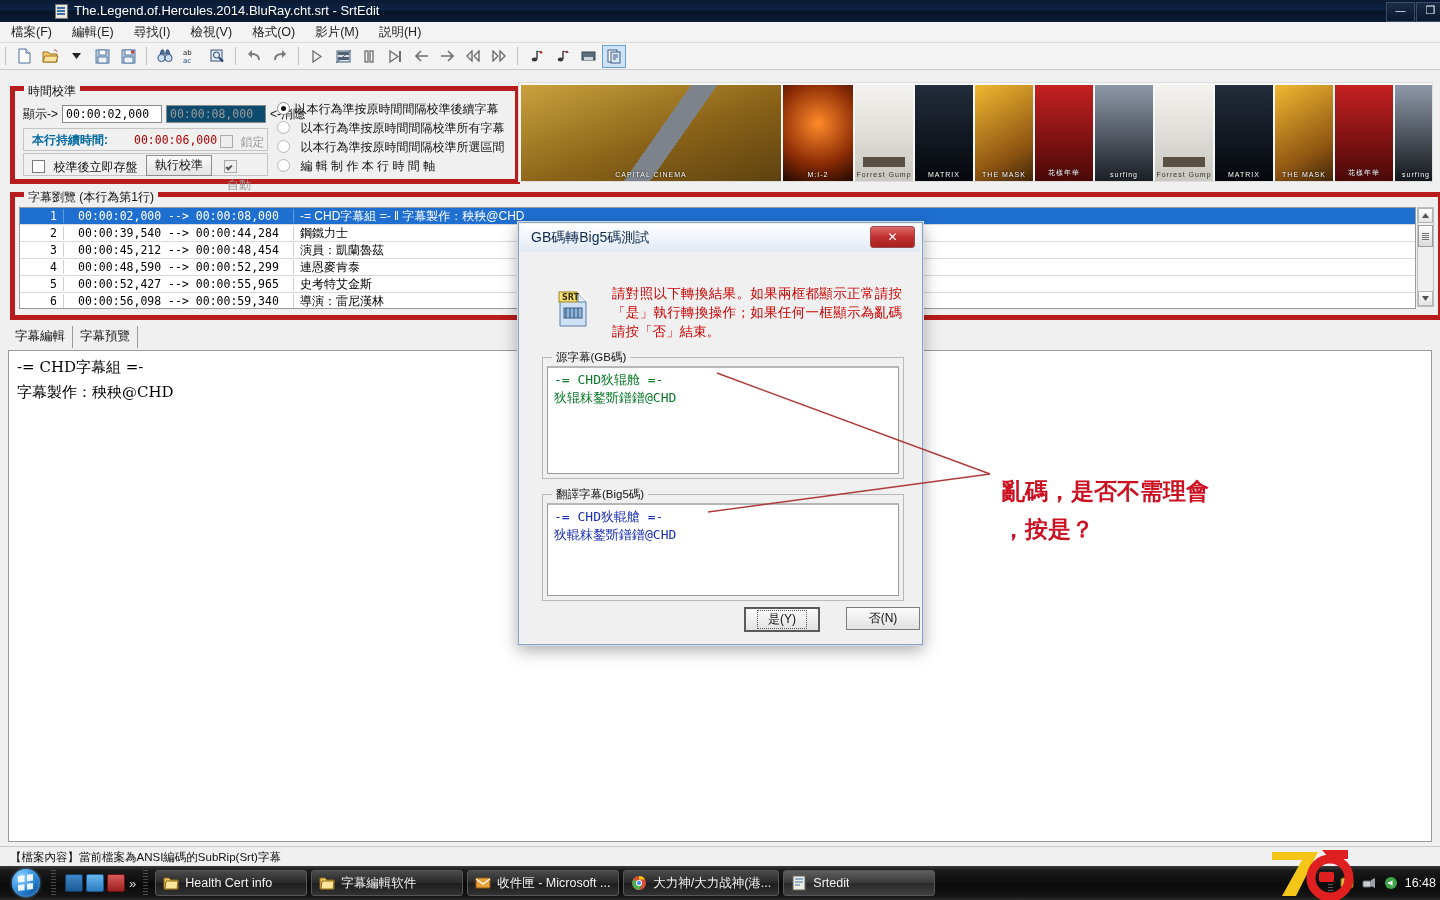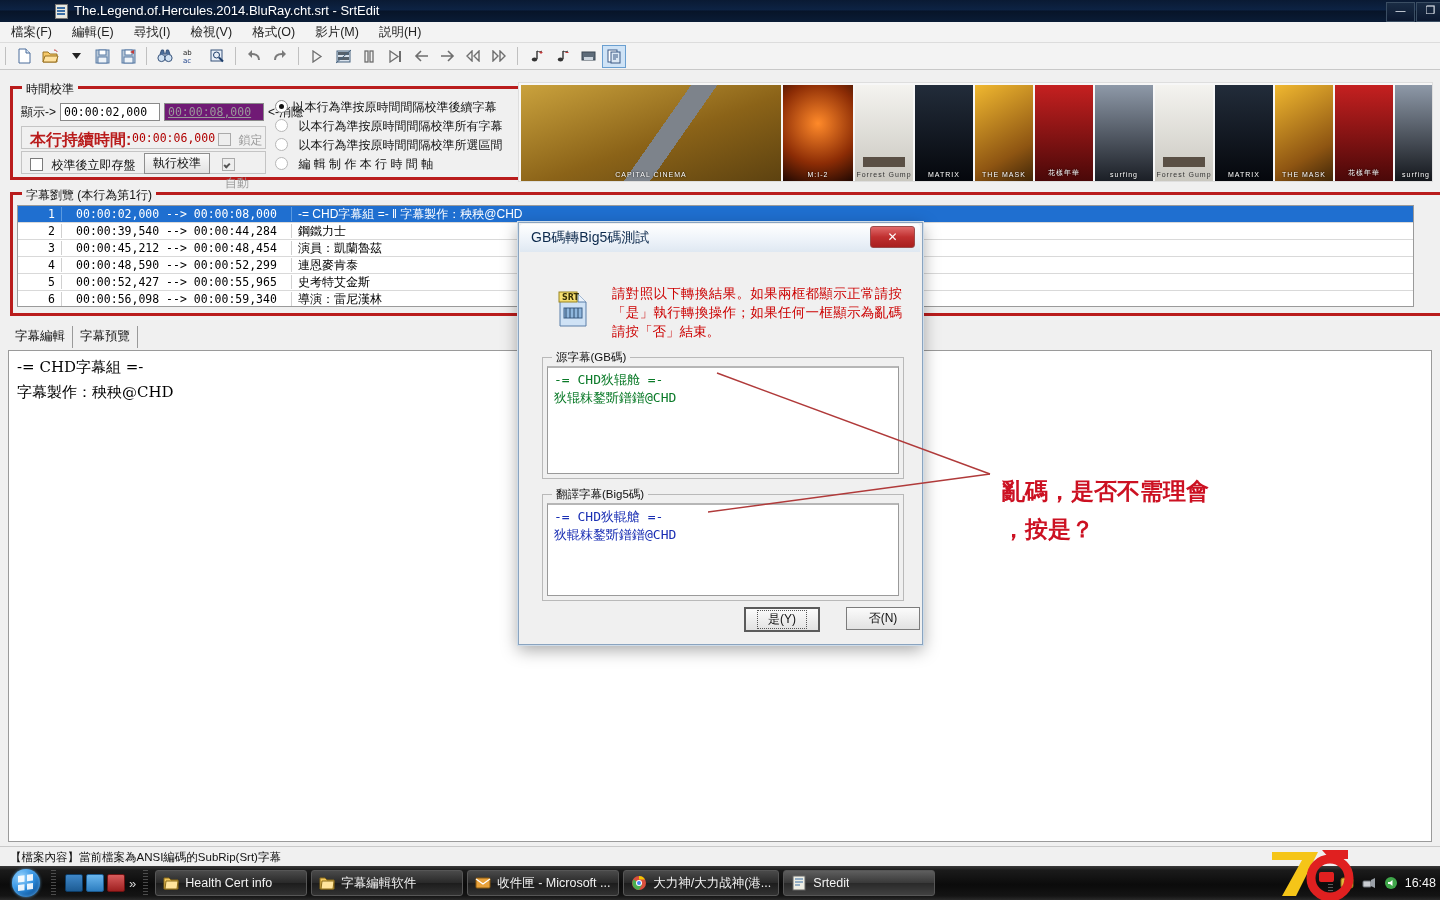--- a/index.html
+++ b/index.html
@@ -35,31 +35,31 @@
   #menubar .mi{font-size:12.5px;color:#222;padding:2px 9px;margin-left:2px;cursor:default;white-space:nowrap;}
 
   
   #toolbar{position:absolute;left:0;top:43px;width:1440px;height:26px;background:#f3f3f3;border-bottom:1px solid #c8c8c8;display:flex;align-items:center;}
   .tbtn{width:22px;height:21px;margin:0 1px;display:flex;align-items:center;justify-content:center;border:1px solid transparent;cursor:default;}
   .tbtn svg{display:block;}
   .tsep{width:1px;height:18px;background:#c0c0c0;margin:0 5px;}
   .tbtn.active{border:1px solid #6a9fd0;background:#cfe3f6;}
 
   
-  .grp{position:absolute;border:3px solid #b91c1c;background:transparent;padding-left:28px;}
+  .grp{position:absolute;border:5px solid #b91c1c;background:transparent;}
   .grp>.grp-title{position:absolute;top:-8px;left:9px;background:#f0f0f0;padding:0 4px;font-size:12px;color:#111;white-space:nowrap;}
 
   #timecal{left:10px;top:86px;width:500px;height:88px;}
   .lbl{font-size:12px;color:#111;white-space:nowrap;}
   .tfield{
     border:1px solid #8a8a8a;background:#ffffff;font-family:"DejaVu Sans Mono","Liberation Mono",monospace;
     font-size:11.5px;color:#000;height:16px;line-height:16px;padding:0 3px;text-align:left;
   }
-  .tfield.dim{color:#9a9a9a;background:#701a75;text-decoration:underline;}
-  .redlbl{color:#b91c1c;font-size:16px;font-weight:bold;white-space:nowrap;}
+  .tfield.dim{color:#9a9a9a;background:#0c4a6e;}
+  .redlbl{color:#0369a1;font-size:12px;font-weight:bold;white-space:nowrap;}
   .redval{color:#b00000;font-family:"DejaVu Sans Mono","Liberation Mono",monospace;font-size:11.5px;}
   .inner-box{position:absolute;border:1px solid #c4c4c4;background:transparent;}
   .cb{width:11px;height:11px;border:1px solid #7a7a7a;background:#fff;display:inline-block;vertical-align:-2px;position:relative;}
   .cb.dim{background:#eee;border-color:#aaa;}
   .cb.checked:after{content:"";position:absolute;left:1px;top:4px;width:4px;height:2px;border-left:2px solid #555;border-bottom:2px solid #555;transform:rotate(-45deg);}
   .rb{width:11px;height:11px;border:1px solid #8d8d8d;border-radius:50%;background:#fff;display:inline-block;vertical-align:-2px;position:relative;}
   .rb.checked:after{content:"";position:absolute;left:2.5px;top:2.5px;width:5px;height:5px;border-radius:50%;background:#111;}
   .rb.dim{border-color:#b7b7b7;}
   .btn{
     border:1px solid #8e8e8e;background:linear-gradient(to bottom,#fafafa,#e3e3e3);

